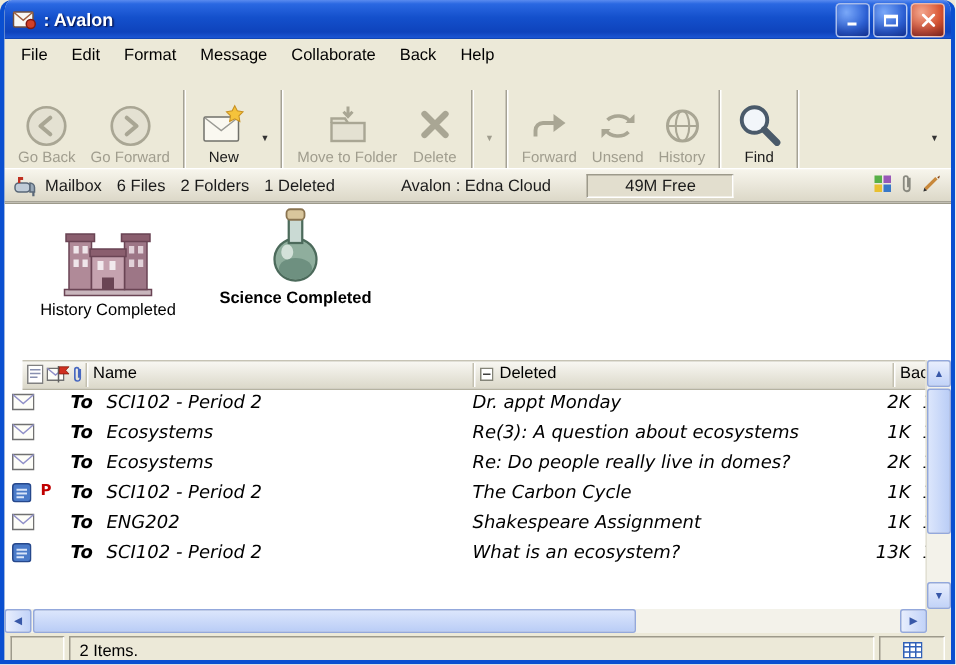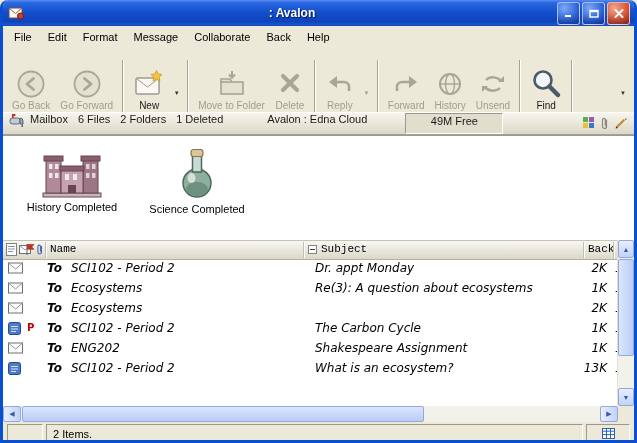--- a/index.html
+++ b/index.html
@@ -1,21 +1,21 @@
 <!DOCTYPE html>
 <html><head>
 <meta charset="utf-8">
 <style>
   html,body{margin:0;padding:0;}
   body{width:637px;height:443px;font-family:"Liberation Sans",sans-serif;background:#ECE9D8;}
   .window{box-sizing:border-box;width:637px;height:443px;border:3px solid #0A4FD0;border-top:none;
           border-radius:8px 8px 0 0;overflow:hidden;background:#ECE9D8;display:flex;flex-direction:column;}
   
   .titlebar{height:26px;flex:0 0 26px;display:flex;align-items:center;padding:0 4px 0 5px;
-    background:linear-gradient(180deg,#5A8BEF 0%,#2A68E2 10%,#1450CC 45%,#0E43BC 82%,#1B55D2 96%,#0C3FA8 100%);text-align:center;}
+    background:linear-gradient(180deg,#5A8BEF 0%,#2A68E2 10%,#1450CC 45%,#0E43BC 82%,#1B55D2 96%,#0C3FA8 100%);}
   .title-icon{width:17px;height:16px;margin-right:4px;display:flex;align-items:center;}
   .title-text{color:#fff;font-weight:bold;font-size:12px;flex:1;text-shadow:1px 1px 1px rgba(0,0,40,.75);white-space:nowrap;overflow:hidden;}
   .cbtn{width:21px;height:21px;border-radius:3px;margin-left:2px;display:flex;align-items:center;justify-content:center;
         border:1px solid rgba(255,255,255,.6);box-shadow:inset 0 -8px 10px -6px rgba(0,0,60,.45);cursor:default;}
   .cbtn.minmax{background:radial-gradient(circle at 30% 25%,#7AA8F8,#2E63D8 62%,#1C48B8);}
   .cbtn.close{background:radial-gradient(circle at 30% 25%,#F2A68E,#DB5633 60%,#B23410);}
   
   .menubar{height:21px;flex:0 0 21px;display:flex;align-items:center;background:#ECE9D8;padding-left:3px;}
   .mitem{font-size:11px;padding:3px 8px;color:#000;}
   
@@ -23,38 +23,38 @@
   .tbtn{display:flex;flex-direction:column;align-items:center;padding:3px 5px 0;border-radius:3px;}
   .ticon{height:33px;display:flex;align-items:center;justify-content:center;}
   .tlabel{font-size:10px;line-height:12px;color:#1A1A1A;white-space:nowrap;}
   .tbtn.disabled .tlabel{color:#A09D8E;}
   .tsep{width:0;height:52px;border-left:1px solid #A5A295;border-right:1px solid #FFFFFF;margin:4px 4px 0;}
   .tdrop{width:13px;height:38px;display:flex;align-items:center;justify-content:center;margin-top:4px;font-size:6px;color:#333;}
   .tdrop.disabled{color:#A09D8E;}
   .tspacer{flex:1;}
   .toverflow{width:16px;height:38px;margin-top:4px;display:flex;align-items:center;justify-content:center;font-size:6px;color:#333;}
   
-  .infobar{height:21px;flex:0 0 21px;display:flex;font-size:11px;color:#1A1A1A;padding:0 6px;
+  .infobar{height:21px;flex:0 0 21px;display:flex;align-items:center;font-size:11px;color:#1A1A1A;padding:0 6px;
     background:linear-gradient(180deg,#F7F5EC,#DCD8C8);border-top:1px solid #FFFFFF;border-bottom:1px solid #A5A295;}
   .ib-mailicon{margin-right:5px;display:flex;}
   .ib-seg{margin-right:10px;white-space:nowrap;}
   .ib-acct{margin-left:34px;margin-right:10px;white-space:nowrap;}
-  .ib-free{margin-left:28px;border:1px solid;border-color:#9D9A8B #FFF #FFF #9D9A8B;background:#E2DECE;
+  .ib-free{margin-left:14px;border:1px solid;border-color:#9D9A8B #FFF #FFF #9D9A8B;background:#E2DECE;
            padding:1px 0;width:96px;text-align:center;}
   .ib-right{margin-left:auto;display:flex;align-items:center;gap:5px;}
   
   .main{position:relative;flex:0 0 270px;height:270px;background:#FFFFFF;border-top:1px solid #9D9A8B;overflow:hidden;}
   .fold{position:absolute;text-align:center;cursor:default;}
   .fold .ficon{height:54px;display:flex;align-items:flex-end;justify-content:center;}
   .fold .flabel{font-size:11px;margin-top:3px;color:#000;white-space:nowrap;}
   #fold-history{left:16px;top:8px;width:106px;}
-  #fold-science{left:136px;top:10px;width:116px;}
-  
-  .lheader{position:absolute;left:0;right:16px;top:104px;height:18px;font-size:11px;color:#000;
-    background:linear-gradient(180deg,#F8F7F2,#DBD8C9);border-top:1px solid #C6C3B4;border-bottom:1px solid #B5B2A1;font-family:Liberation Mono, monospace;}
+  #fold-science{left:136px;top:0;width:116px;font-weight:bold;}
+  
+  .lheader{position:absolute;left:12px;right:16px;top:104px;height:18px;font-size:11px;color:#000;
+    background:linear-gradient(180deg,#F8F7F2,#DBD8C9);border-top:1px solid #C6C3B4;border-bottom:1px solid #B5B2A1;}
   .hsep{position:absolute;top:1px;bottom:1px;width:1px;background:#C3C0B0;box-shadow:1px 0 0 #FFFFFF;}
   .htext{position:absolute;top:2px;white-space:nowrap;}
   .hicon{position:absolute;top:2px;display:flex;}
   
   .lrow{position:absolute;left:0;right:16px;height:20px;font-size:12px;font-style:italic;font-family:"DejaVu Sans",sans-serif;color:#000;}
   .ricon{position:absolute;left:5px;top:3px;display:flex;}
   .rflag{position:absolute;left:24px;top:3px;color:#C00000;font-weight:bold;font-size:10px;font-style:normal;}
   .rto{position:absolute;left:44px;top:2px;font-weight:bold;}
   .rname{position:absolute;left:68px;top:2px;white-space:nowrap;}
   .rsub{position:absolute;left:312px;top:2px;white-space:nowrap;}
@@ -167,60 +167,51 @@
     </div>
     <div class="tbtn disabled">
       <span class="ticon">
         <svg width="30" height="30" viewBox="0 0 30 30">
             <path d="M8 7 L22 21 M22 7 L8 21" stroke="#A9A694" stroke-width="4.2" stroke-linecap="round"></path>
           </svg>
       </span>
       <span class="tlabel">Delete</span>
     </div>
     <span class="tsep"></span>
-    <div class="tbtn disabled">
-      <span class="ticon">
-        <svg width="30" height="30" viewBox="0 0 30 30">
-            <path d="M11 13 h8 a5 5 0 0 1 5 5 v4" fill="none" stroke="#A9A694" stroke-width="2.6"></path>
-            <path d="M12 7 l-8 6 8 6z" fill="#A9A694"></path>
-          </svg>
-      </span>
-      <span class="tlabel">Reply</span>
-    </div>
     <span class="tdrop disabled">▼</span>
     <span class="tsep"></span>
     <div class="tbtn disabled">
       <span class="ticon">
         <svg width="30" height="30" viewBox="0 0 30 30">
             <path d="M19 13 h-8 a5 5 0 0 0 -5 5 v4" fill="none" stroke="#A9A694" stroke-width="2.6"></path>
             <path d="M18 7 l8 6 -8 6z" fill="#A9A694"></path>
           </svg>
       </span>
       <span class="tlabel">Forward</span>
-    </div>
-    <div class="tbtn disabled">
-      <span class="ticon">
-        <svg width="30" height="30" viewBox="0 0 30 30">
-            <circle cx="15" cy="15" r="10" fill="none" stroke="#A9A694" stroke-width="2"></circle>
-            <ellipse cx="15" cy="15" rx="4.5" ry="10" fill="none" stroke="#A9A694" stroke-width="1.4"></ellipse>
-            <path d="M5 15 h20" stroke="#A9A694" stroke-width="1.4"></path>
-          </svg>
-      </span>
-      <span class="tlabel">History</span>
     </div>
     <div class="tbtn disabled">
       <span class="ticon">
         <svg width="30" height="30" viewBox="0 0 30 30">
             <path d="M8 11 a9 7 0 0 1 15 1" fill="none" stroke="#A9A694" stroke-width="2.4"></path>
             <path d="M26 7 v6 h-6z" fill="#A9A694"></path>
             <path d="M22 19 a9 7 0 0 1 -15 -1" fill="none" stroke="#A9A694" stroke-width="2.4"></path>
             <path d="M4 23 v-6 h6z" fill="#A9A694"></path>
           </svg>
       </span>
       <span class="tlabel">Unsend</span>
+    </div>
+    <div class="tbtn disabled">
+      <span class="ticon">
+        <svg width="30" height="30" viewBox="0 0 30 30">
+            <circle cx="15" cy="15" r="10" fill="none" stroke="#A9A694" stroke-width="2"></circle>
+            <ellipse cx="15" cy="15" rx="4.5" ry="10" fill="none" stroke="#A9A694" stroke-width="1.4"></ellipse>
+            <path d="M5 15 h20" stroke="#A9A694" stroke-width="1.4"></path>
+          </svg>
+      </span>
+      <span class="tlabel">History</span>
     </div>
     <span class="tsep"></span>
     <div class="tbtn">
       <span class="ticon">
         <svg width="32" height="32" viewBox="0 0 32 32">
             <circle cx="13" cy="12" r="8.5" fill="#F2F6FA" stroke="#4A5A6A" stroke-width="2.6"></circle>
             <line x1="19.5" y1="18.5" x2="28" y2="27" stroke="#4A5A6A" stroke-width="4.5" stroke-linecap="round"></line>
           </svg>
       </span>
       <span class="tlabel">Find</span>
@@ -331,21 +322,21 @@
         </span>
       <span class="hsep" style="left:42px;"></span>
       <span class="htext" style="left:47px;">Name</span>
       <span class="hsep" style="left:300px;"></span>
       <span class="hicon" style="left:305px;top:4px;">
           <svg width="9" height="9">
             <rect x="0.5" y="0.5" width="8" height="8" fill="#FFFFFF" stroke="#848478"></rect>
             <line x1="2" y1="4.5" x2="7" y2="4.5" stroke="#404040"></line>
           </svg>
         </span>
-      <span class="htext" style="left:318px;">Subject</span>
+      <span class="htext" style="left:318px;">Deleted</span>
       <span class="hsep" style="left:580px;"></span>
       <span class="htext" style="left:585px;">Back</span>
       <span class="hsep" style="left:610px;"></span>
       <span class="htext" style="left:613px;">l</span>
     </div>
 
     <div class="lrow" style="top:123px;">
       <span class="ricon">
           <svg width="15" height="12" viewBox="0 0 15 12">
             <rect x="0.5" y="1" width="14" height="10" fill="#FDFDF8" stroke="#707070"></rect>
@@ -376,20 +367,21 @@
     <div class="lrow" style="top:163px;">
       <span class="ricon">
           <svg width="15" height="12" viewBox="0 0 15 12">
             <rect x="0.5" y="1" width="14" height="10" fill="#FDFDF8" stroke="#707070"></rect>
             <path d="M0.5 1 L7.5 7 L14.5 1" fill="none" stroke="#9090C8"></path>
           </svg>
         </span>
       <span class="rflag"></span>
       <span class="rto">To</span>
       <span class="rname">Ecosystems</span>
+      <span class="rsub">Re: Do people really live in domes?</span>
       <span class="rsize">2K</span>
       <span class="rdate">1</span>
     </div>
     <div class="lrow" style="top:183px;">
       <span class="ricon">
           <svg width="13" height="13" viewBox="0 0 13 13">
             <rect x="0.5" y="0.5" width="12" height="12" rx="2" fill="#4A7AC8" stroke="#26488C"></rect>
             <path d="M3 4.5 h7 M3 7 h7 M3 9.5 h5" stroke="#D8E4F8" stroke-width="1.2"></path>
           </svg>
         </span>

